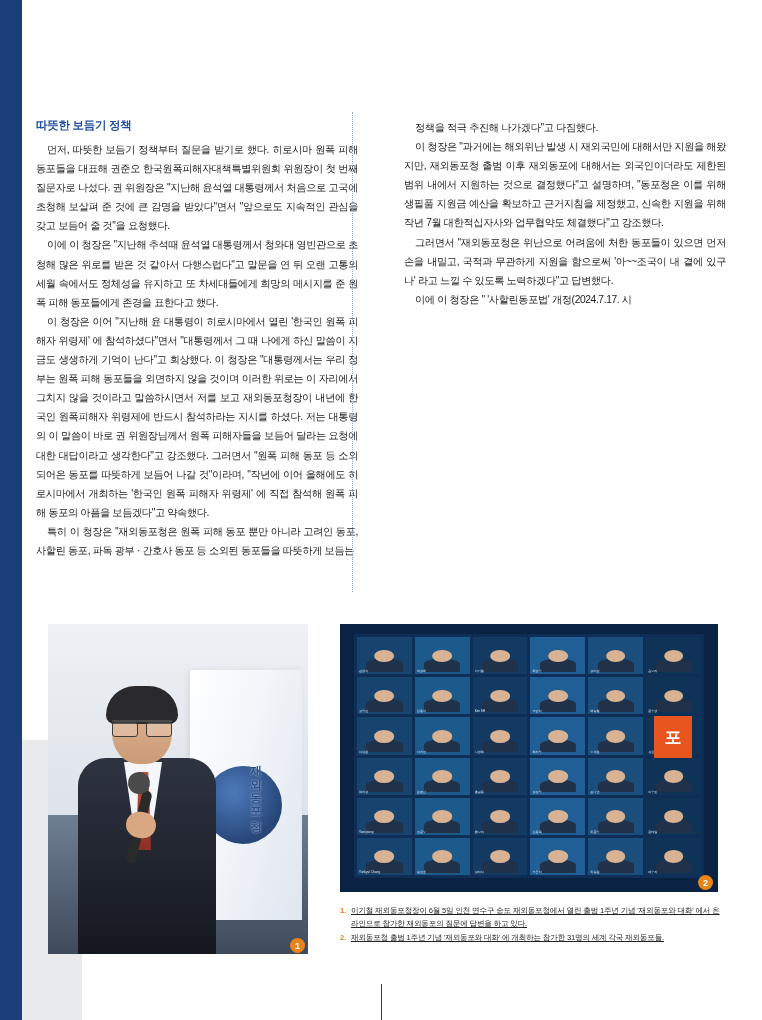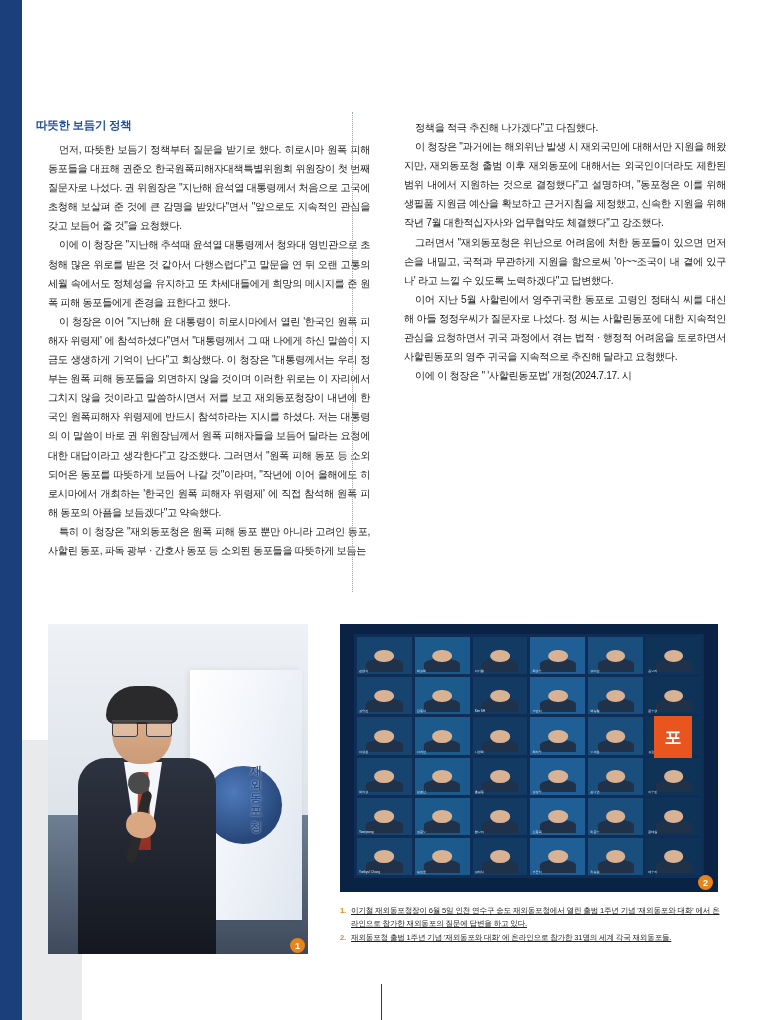--- a/index.html
+++ b/index.html
@@ -56,21 +56,21 @@
     position: absolute;
     top: 0;
     width: 322px;
     font-size: 10.2px;
     line-height: 19.1px;
     color: #1a1a1a;
     text-align: justify;
     text-justify: inter-character;
     letter-spacing: -0.35px;
   }
-  .col.left  { left: 12px; top: 22px; }
+  .col.left  { left: 0; top: 22px; }
   .col.right { left: 368px; top: 0; }
 
   .col p { margin: 0; text-indent: 11px; }
 
   
   .col-rule {
     position: absolute;
     left: 352px; top: 112px;
     width: 0; height: 480px;
     border-left: 1px dotted #8fa6c4;
@@ -271,21 +271,20 @@
       <p>먼저, 따뜻한 보듬기 정책부터 질문을 받기로 했다. 히로시마 원폭 피해 동포들을 대표해 권준오 한국원폭피해자대책특별위원회 위원장이 첫 번째 질문자로 나섰다. 권 위원장은 "지난해 윤석열 대통령께서 처음으로 고국에 초청해 보살펴 준 것에 큰 감명을 받았다"면서 "앞으로도 지속적인 관심을 갖고 보듬어 줄 것"을 요청했다.</p>
       <p>이에 이 청장은 "지난해 추석때 윤석열 대통령께서 청와대 영빈관으로 초청해 많은 위로를 받은 것 같아서 다행스럽다"고 말문을 연 뒤 오랜 고통의 세월 속에서도 정체성을 유지하고 또 차세대들에게 희망의 메시지를 준 원폭 피해 동포들에게 존경을 표한다고 했다.</p>
       <p>이 청장은 이어 "지난해 윤 대통령이 히로시마에서 열린 '한국인 원폭 피해자 위령제' 에 참석하셨다"면서 "대통령께서 그 때 나에게 하신 말씀이 지금도 생생하게 기억이 난다"고 회상했다. 이 청장은 "대통령께서는 우리 정부는 원폭 피해 동포들을 외면하지 않을 것이며 이러한 위로는 이 자리에서 그치지 않을 것이라고 말씀하시면서 저를 보고 재외동포청장이 내년에 한국인 원폭피해자 위령제에 반드시 참석하라는 지시를 하셨다. 저는 대통령의 이 말씀이 바로 권 위원장님께서 원폭 피해자들을 보듬어 달라는 요청에 대한 대답이라고 생각한다"고 강조했다. 그러면서 "원폭 피해 동포 등 소외되어온 동포를 따뜻하게 보듬어 나갈 것"이라며, "작년에 이어 올해에도 히로시마에서 개최하는 '한국인 원폭 피해자 위령제' 에 직접 참석해 원폭 피해 동포의 아픔을 보듬겠다"고 약속했다.</p>
       <p>특히 이 청장은 "재외동포청은 원폭 피해 동포 뿐만 아니라 고려인 동포, 사할린 동포, 파독 광부 · 간호사 동포 등 소외된 동포들을 따뜻하게 보듬는</p>
     </div>
 
     <div class="col right">
       <p>정책을 적극 추진해 나가겠다"고 다짐했다.</p>
       <p>이 청장은 "과거에는 해외위난 발생 시 재외국민에 대해서만 지원을 해왔지만, 재외동포청 출범 이후 재외동포에 대해서는 외국인이더라도 제한된 범위 내에서 지원하는 것으로 결정했다"고 설명하며, "동포청은 이를 위해 생필품 지원금 예산을 확보하고 근거지침을 제정했고, 신속한 지원을 위해 작년 7월 대한적십자사와 업무협약도 체결했다"고 강조했다.</p>
       <p>그러면서 "재외동포청은 위난으로 어려움에 처한 동포들이 있으면 먼저 손을 내밀고, 국적과 무관하게 지원을 함으로써 '아~~조국이 내 곁에 있구나' 라고 느낄 수 있도록 노력하겠다"고 답변했다.</p>
-      <p>이어 지난 5월 사할린에서 영주귀국한 동포로 고령인 정태식 씨를 대신해 아들 정정우씨가 질문자로 나섰다. 정 씨는 사할린동포에 대한 지속적인 관심을 요청하면서 귀국 과정에서 겪는 법적 · 행정적 어려움을 토로하면서 사할린동포의 영주 귀국을 지속적으로 추진해 달라고 요청했다.</p>
       <p>이에 이 청장은 " '사할린동포법' 개정(2024.7.17. 시</p>
     </div>
   </div>
 
   <div class="col-rule"></div>
 
   <div class="photo1">
     <div class="p1-bg"></div>
     <div class="p1-wall"></div>
     <div class="p1-floor"></div>
@@ -495,19 +494,19 @@
   <div class="num-badge n1">1</div>
   <div class="num-badge n2">2</div>
 
   <div class="captions">
     <div class="cap-row">
       <div class="cap-no">1.</div>
       <div class="cap-tx">이기철 재외동포청장이 6월 5일 인천 연수구 송도 재외동포청에서 열린 출범 1주년 기념 '재외동포와 대화' 에서 온라인으로 참가한 재외동포의 질문에 답변을 하고 있다.</div>
     </div>
     <div class="cap-row">
       <div class="cap-no">2.</div>
-      <div class="cap-tx">재외동포청 출범 1주년 기념 '재외동포와 대화' 에 온라인으로 참가한 31명의 세계 각국 재외동포들.</div>
+      <div class="cap-tx">재외동포청 출범 1주년 기념 '재외동포와 대화' 에 개최하는 참가한 31명의 세계 각국 재외동포들.</div>
     </div>
   </div>
 
   <div class="footer-rule"></div>
 
 </div>
 
 </body></html>

